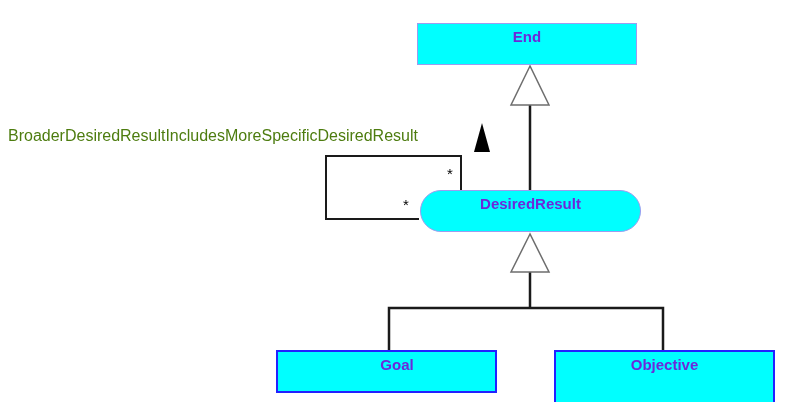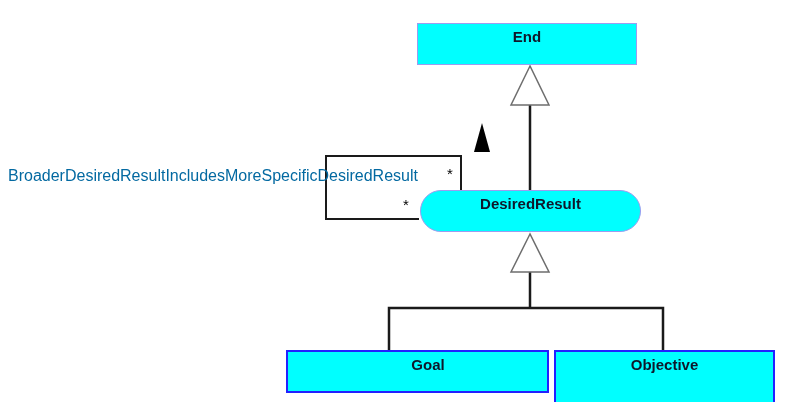--- a/index.html
+++ b/index.html
@@ -20,38 +20,37 @@
     position: absolute;
     box-sizing: border-box;
     background: #00ffff;
     text-align: center;
   }
   .uml-class .class-name {
     display: block;
     padding-top: 4px;
     font-weight: bold;
     font-size: 15px;
-    color: #0f172a;
+    color: #6d28d9;
     line-height: 1.2;
   }
   .border-light { border: 1px solid #9c9cf0; }
   .border-strong { border: 2px solid #2222ff; }
 
   #box-end            { left: 417px; top: 23px;  width: 220px; height: 42px; }
   #box-desired-result { left: 420px; top: 190px; width: 221px; height: 42px; border-radius: 21px; }
-  #box-goal           { left: 286px; top: 350px; width: 263px; height: 43px; padding-left: 21px; }
+  #box-goal           { left: 276px; top: 350px; width: 221px; height: 43px; padding-left: 21px; }
   #box-objective      { left: 554px; top: 350px; width: 221px; height: 58px; }
 
   .assoc-label {
     position: absolute;
     left: 8px; top: 127px;
     font-size: 16px;
-    color: #0369a1;
+    color: #4d7c0f;
     white-space: nowrap;
-    margin-top: 40px;
   }
   .multiplicity {
     position: absolute;
     font-size: 15px;
     color: #000000;
     line-height: 1;
   }
   #mult-target { left: 447px; top: 166px; }
   #mult-source { left: 403px; top: 197px; }
 </style>

